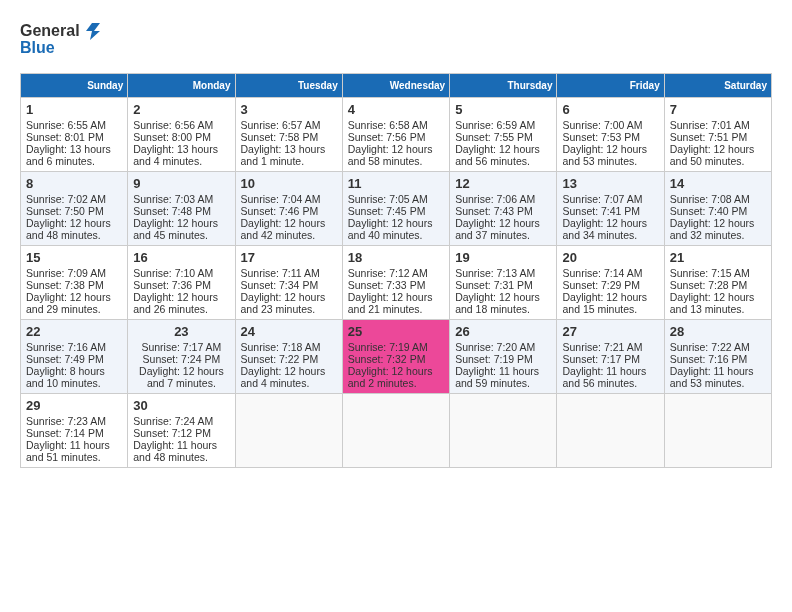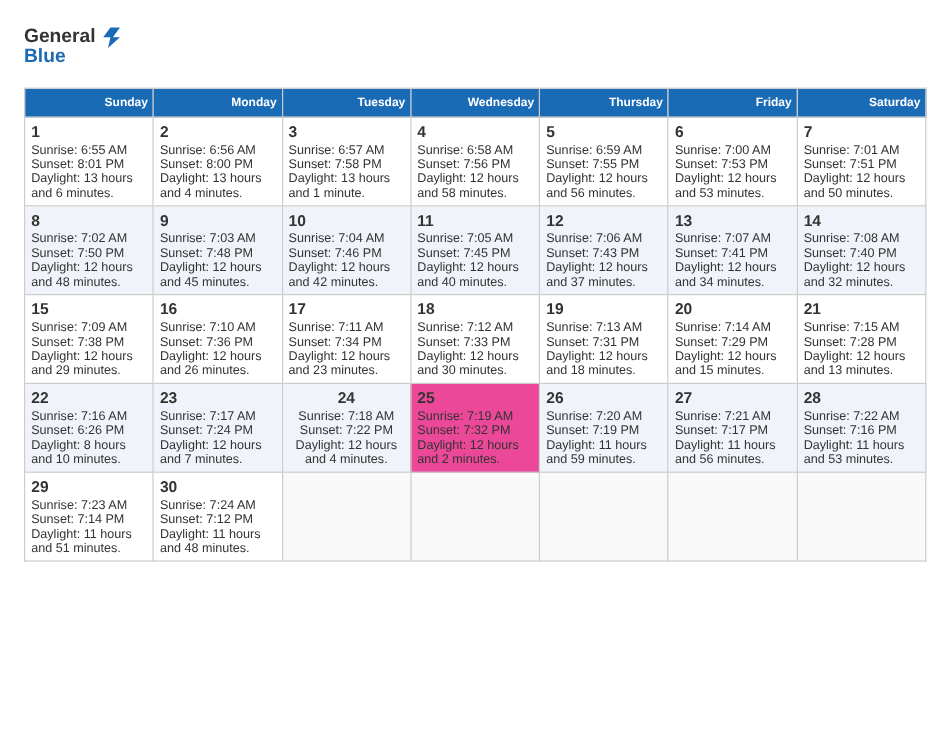--- a/index.html
+++ b/index.html
@@ -207,21 +207,21 @@
         <td>
           <span class="day-number">17</span>
           <div>Sunrise: 7:11 AM</div>
           <div>Sunset: 7:34 PM</div>
           <div>Daylight: 12 hours and 23 minutes.</div>
         </td>
         <td>
           <span class="day-number">18</span>
           <div>Sunrise: 7:12 AM</div>
           <div>Sunset: 7:33 PM</div>
-          <div>Daylight: 12 hours and 30 minutes.</div>
+          <div>Daylight: 12 hours and 21 minutes.</div>
         </td>
         <td>
           <span class="day-number">19</span>
           <div>Sunrise: 7:13 AM</div>
           <div>Sunset: 7:31 PM</div>
           <div>Daylight: 12 hours and 18 minutes.</div>
         </td>
         <td>
           <span class="day-number">20</span>
           <div>Sunrise: 7:14 AM</div>
@@ -232,30 +232,30 @@
           <span class="day-number">21</span>
           <div>Sunrise: 7:15 AM</div>
           <div>Sunset: 7:28 PM</div>
           <div>Daylight: 12 hours and 13 minutes.</div>
         </td>
       </tr>
       <tr style="background: rgb(240, 244, 250);">
         <td style="background: rgb(240, 244, 250);">
           <span class="day-number">22</span>
           <div>Sunrise: 7:16 AM</div>
-          <div>Sunset: 6:26 PM</div>
+          <div>Sunset: 7:49 PM</div>
           <div>Daylight: 8 hours and 10 minutes.</div>
         </td>
-        <td style="background: rgb(240, 244, 250);">
+        <td style="background: rgb(240, 244, 250); text-align: center;">
           <span class="day-number">23</span>
           <div>Sunrise: 7:17 AM</div>
           <div>Sunset: 7:24 PM</div>
           <div>Daylight: 12 hours and 7 minutes.</div>
         </td>
-        <td style="background: rgb(240, 244, 250); text-align: center;">
+        <td style="background: rgb(240, 244, 250);">
           <span class="day-number">24</span>
           <div>Sunrise: 7:18 AM</div>
           <div>Sunset: 7:22 PM</div>
           <div>Daylight: 12 hours and 4 minutes.</div>
         </td>
         <td style="background: #ec4899;">
           <span class="day-number">25</span>
           <div>Sunrise: 7:19 AM</div>
           <div>Sunset: 7:32 PM</div>
           <div>Daylight: 12 hours and 2 minutes.</div>

